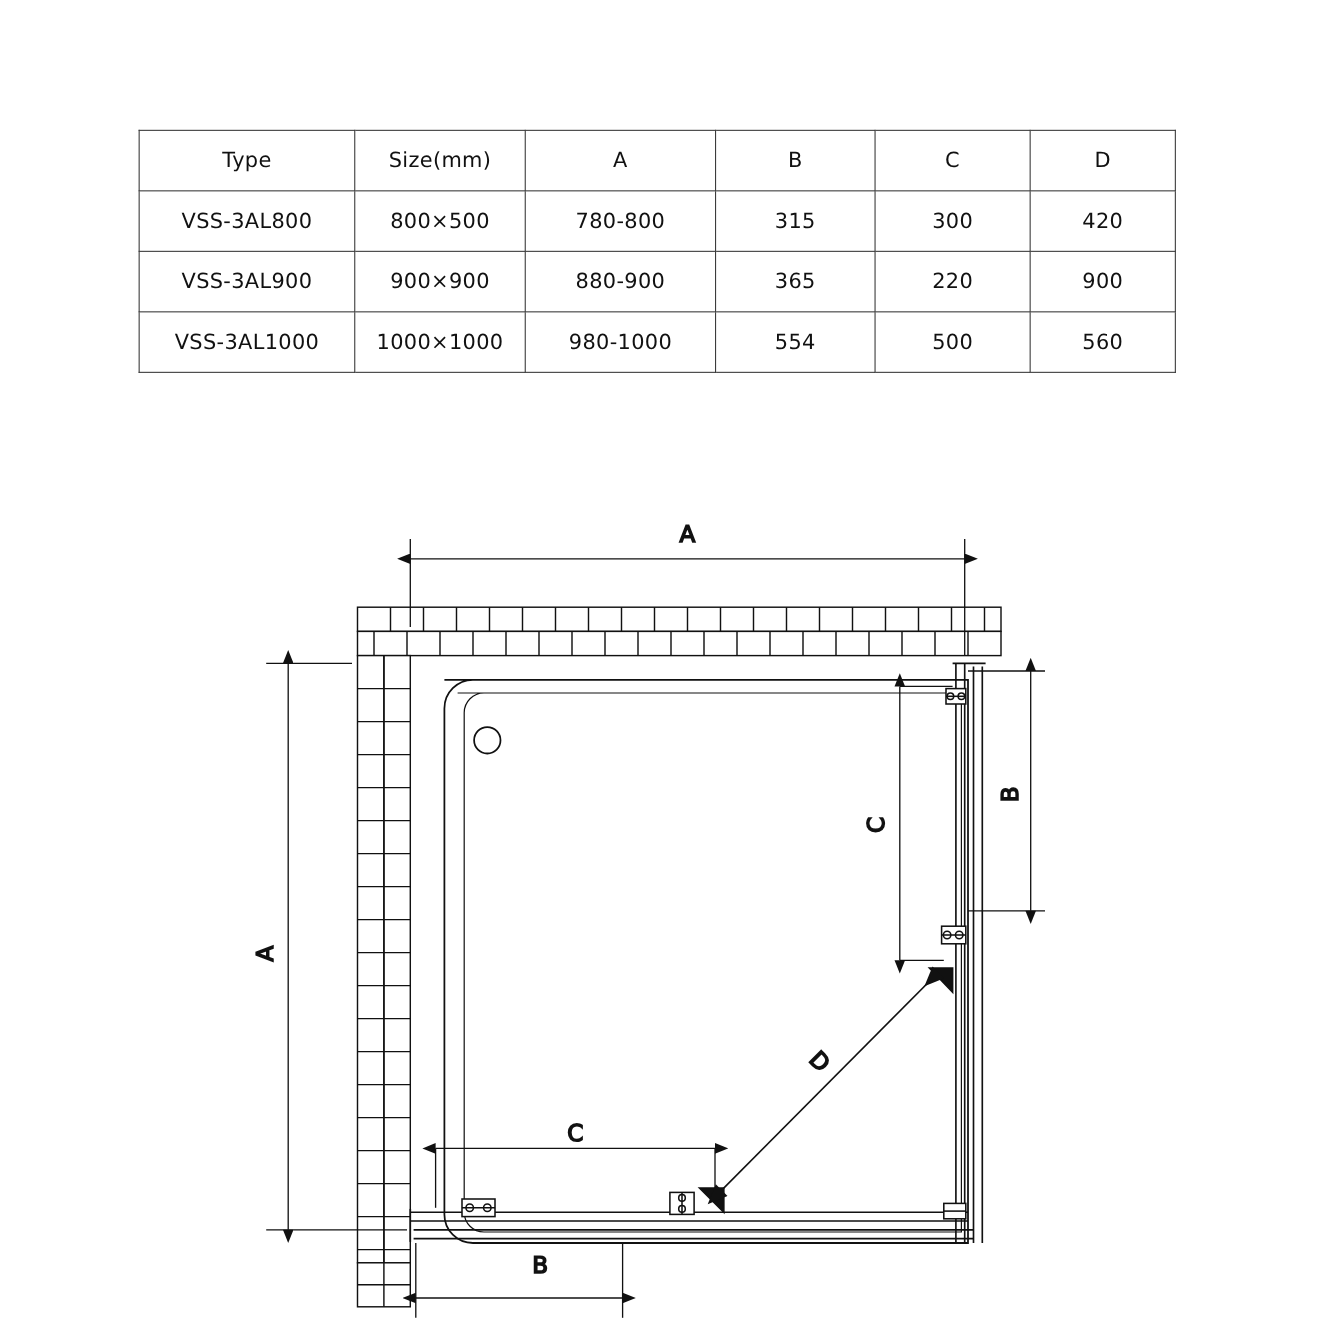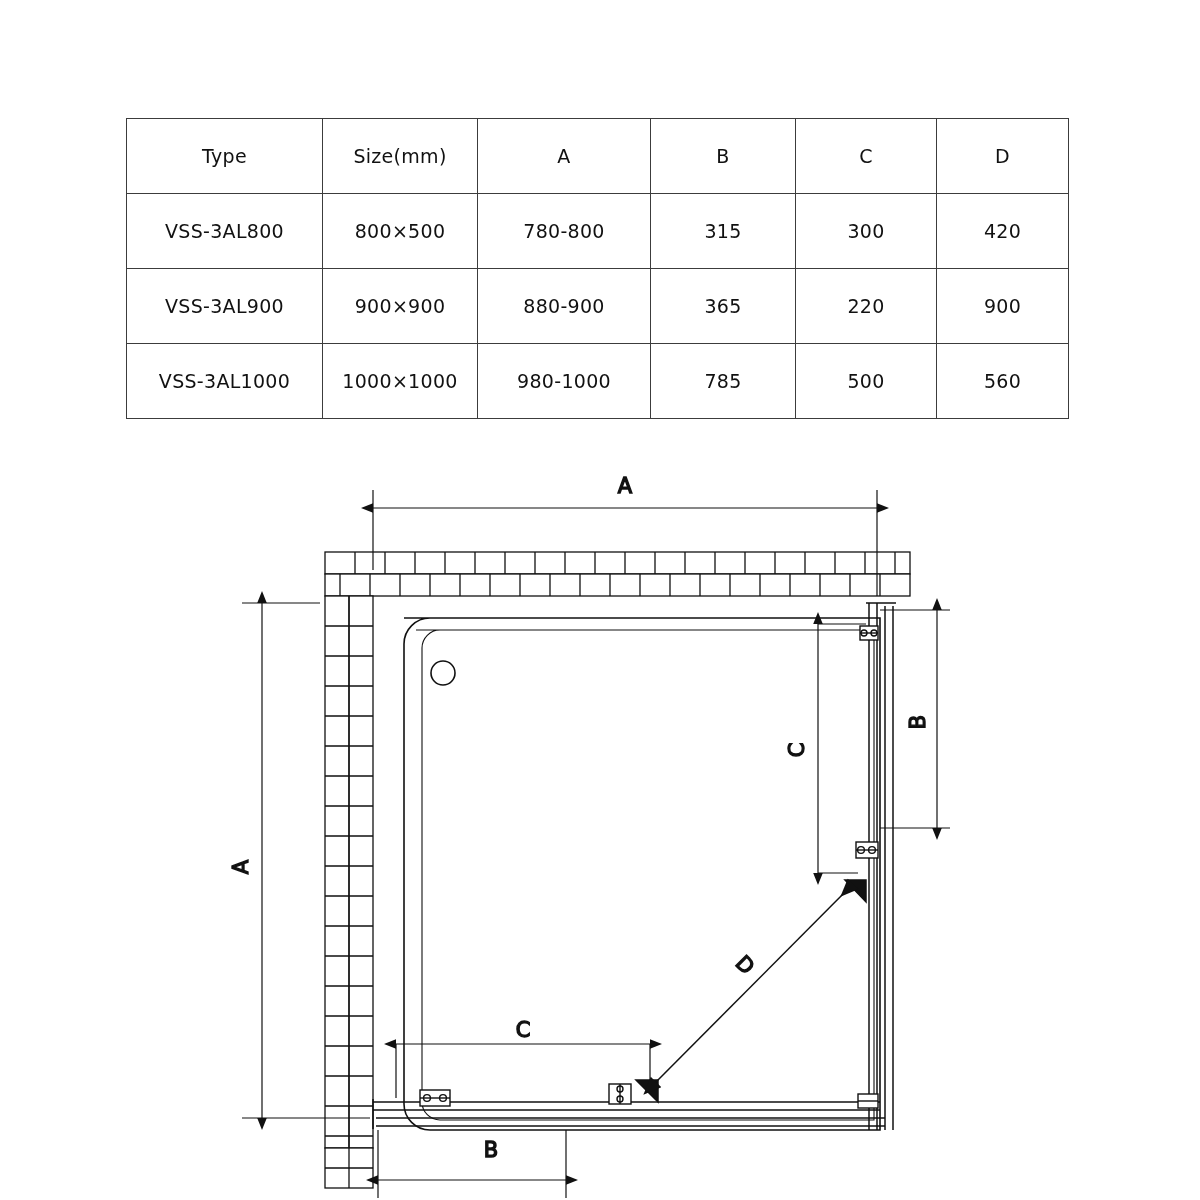--- a/index.html
+++ b/index.html
@@ -29,21 +29,21 @@
     table-layout: fixed;
   }
   table.spec th, table.spec td {
     border: 1.6px solid #3c3c3c;
     text-align: center;
     vertical-align: middle;
     font-weight: normal;
     font-size: 19px;
     color: #111;
     height: 50px;
-    padding: 12px 2px;
+    padding: 2px 2px;
     white-space: nowrap;
     letter-spacing: 0.3px;
   }
   table.spec th {
     font-size: 19px;
   }
   table.spec col.c0 { width: 196px; }
   table.spec col.c1 { width: 155px; }
   table.spec col.c2 { width: 173px; }
   table.spec col.c3 { width: 145px; }
@@ -104,21 +104,21 @@
         <td>900×900</td>
         <td>880-900</td>
         <td>365</td>
         <td>220</td>
         <td>900</td>
       </tr>
       <tr>
         <td class="type-cell">VSS-3AL1000</td>
         <td>1000×1000</td>
         <td>980-1000</td>
-        <td>785</td>
+        <td>554</td>
         <td>500</td>
         <td>560</td>
       </tr>
     </tbody>
   </table>
 </div>
 
 <div id="drawing">
 <svg width="1200" height="770" viewBox="0 0 1200 770" xmlns="http://www.w3.org/2000/svg">
   <defs>

